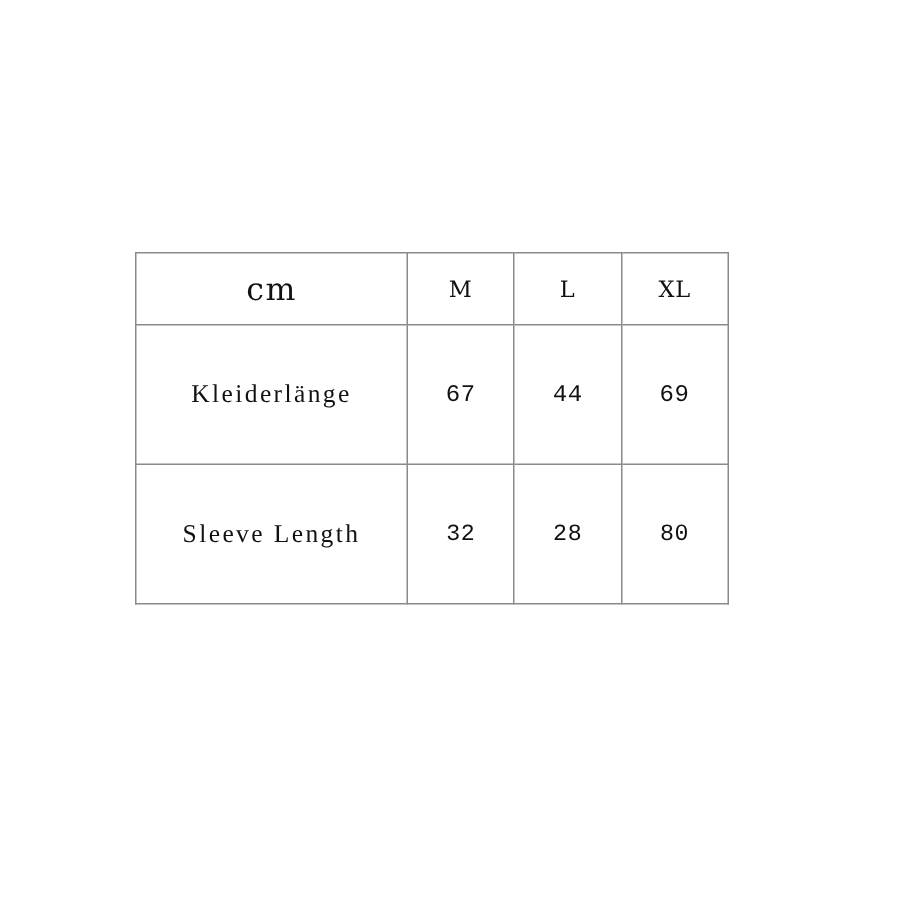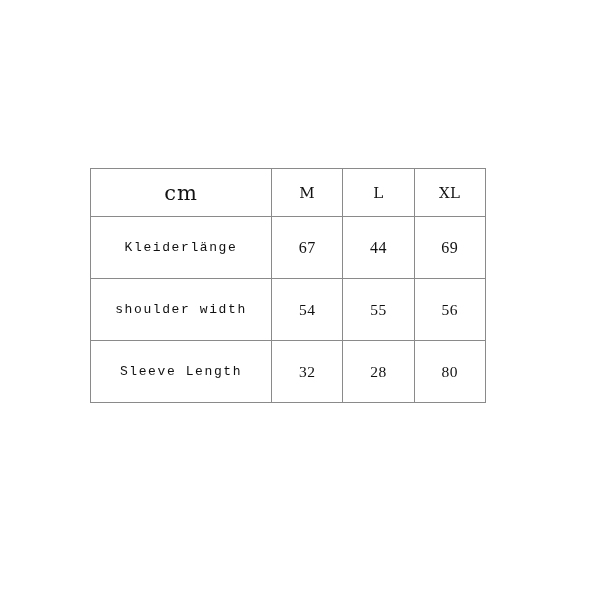--- a/index.html
+++ b/index.html
@@ -62,33 +62,33 @@
   .size-header {
     font-family: "DejaVu Serif", serif;
     font-size: 15px;
     font-weight: bold;
     letter-spacing: 0.5px;
     color: #0d0d0d;
   }
 
   
   .row-label {
-    font-family: Liberation Mono, monospace;
-    font-size: 13px;
+    font-family: Liberation Serif, serif;
+    font-size: 17px;
     letter-spacing: 1.6px;
     color: #141414;
   }
   .row-label.emphasis {
     font-weight: bold;
     color: #0d0d0d;
   }
 
   
   .measure-value {
-    font-family: Liberation Serif, serif;
+    font-family: Liberation Mono, monospace;
     font-size: 15.5px;
     letter-spacing: 0.4px;
     color: #333333;
   }
   .measure-value.emphasis {
     font-weight: bold;
     font-size: 16px;
     color: #0d0d0d;
   }
   .measure-value.faint {
@@ -120,26 +120,20 @@
     <tbody>
 
       <tr>
         <td class="row-label emphasis">Kleiderlänge</td>
         <td class="measure-value emphasis">67</td>
         <td class="measure-value emphasis">44</td>
         <td class="measure-value emphasis">69</td>
       </tr>
 
 
-      <tr>
-        <td class="row-label">shoulder width</td>
-        <td class="measure-value faint">54</td>
-        <td class="measure-value faint">55</td>
-        <td class="measure-value faint">56</td>
-      </tr>
 
       <tr>
         <td class="row-label">Sleeve Length</td>
         <td class="measure-value faint">32</td>
         <td class="measure-value faint">28</td>
         <td class="measure-value faint">80</td>
       </tr>
 
     </tbody>
   </table>

